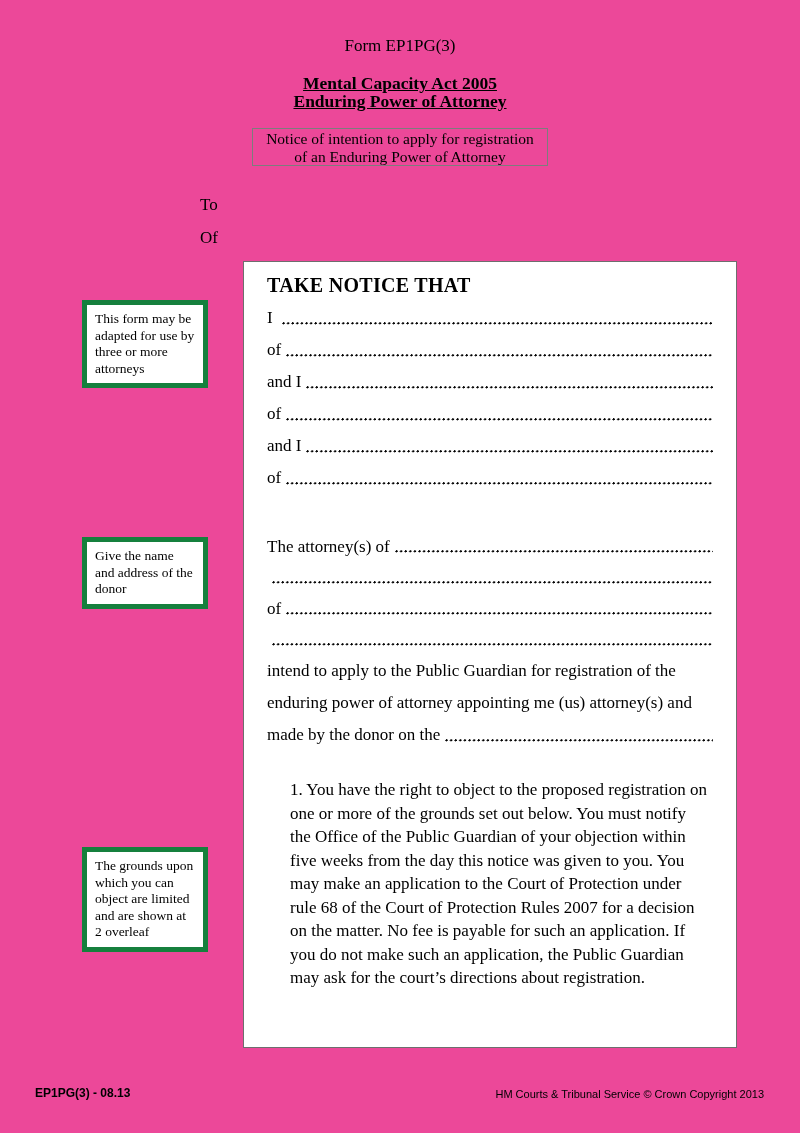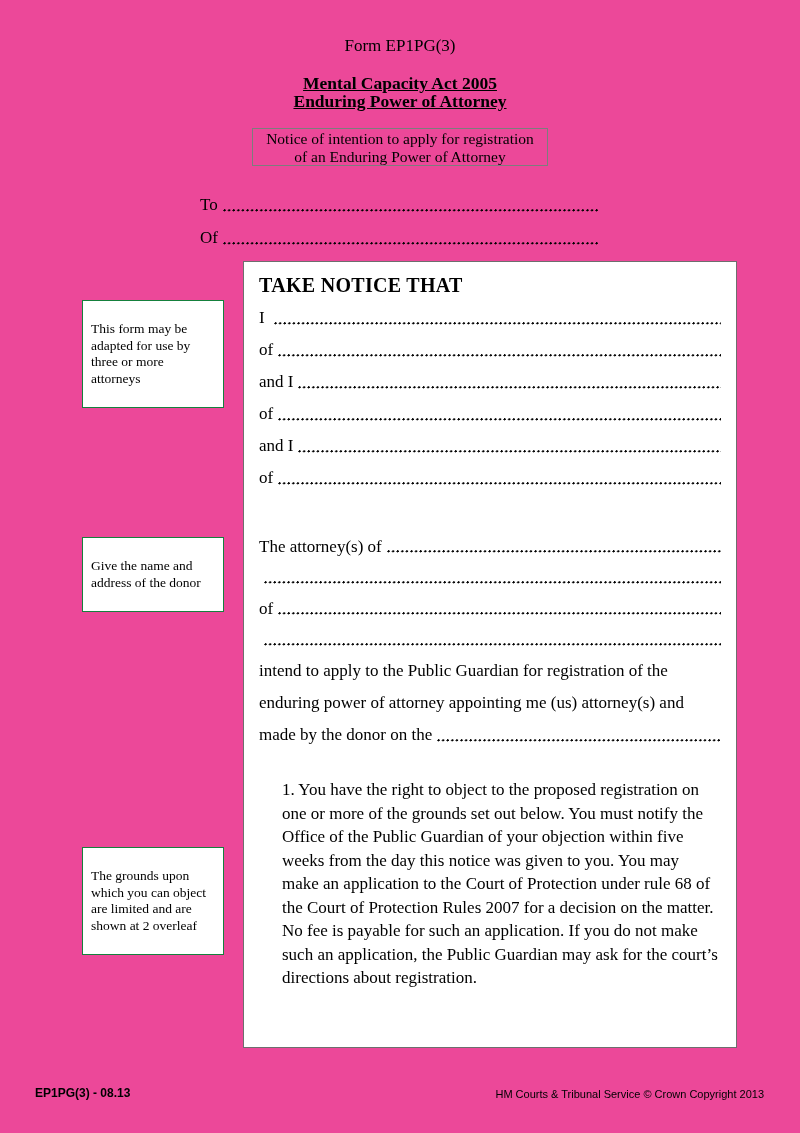--- a/index.html
+++ b/index.html
@@ -8,35 +8,35 @@
     font-family:"Liberation Serif","DejaVu Serif",serif;overflow:hidden;
   }
   .center-text{position:absolute;left:0;width:100%;text-align:center;}
   .form-number{top:36px;font-size:17px;}
   .act-title{top:75px;font-weight:bold;font-size:17.5px;line-height:17.5px;text-decoration:underline;}
   .notice-box{
     position:absolute;left:252px;top:128px;width:296px;height:38px;
     border:1px solid #7d7d7d;box-sizing:border-box;text-align:center;
     font-size:15.5px;line-height:17.5px;padding-top:1px;
   }
-  .addr-row{position:absolute;left:200px;width:398px;height:33px;display:flex;line-height:33px;font-size:17px;}
+  .addr-row{position:absolute;left:200px;width:398px;height:33px;display:flex;line-height:33px;font-size:17px;flex-direction:column;}
   #to-row{top:188px;} #of-row{top:221px;}
   .leader{
     flex:1;margin:0 0 9px 5px;
     background-image:radial-gradient(circle at 1.6px 1.6px,#000 1.05px,transparent 1.4px);
     background-size:4.6px 3.4px;background-repeat:repeat-x;background-position:left bottom;
   }
   .side-note{
-    position:absolute;left:82px;width:142px;border:1px solid #15803d;
-    box-sizing:border-box;font-size:13.5px;line-height:16.5px;padding:20px 8px;background:#fff;
+    position:absolute;left:82px;width:126px;border:5px solid #15803d;
+    box-sizing:border-box;font-size:13.5px;line-height:16.5px;padding:6px 8px;background:#fff;
   }
   #side-note-1{top:300px;} #side-note-2{top:537px;} #side-note-3{top:847px;}
   .main-box{
     position:absolute;left:243px;top:261px;width:494px;height:787px;
-    border:1px solid #6e6e6e;box-sizing:border-box;padding:10px 15px;background:#fff;
+    border:1px solid #6e6e6e;box-sizing:border-box;padding:10px 23px;background:#fff;
   }
   .take-notice{font-size:20px;font-weight:bold;margin:0 0 4px 0;line-height:26px;letter-spacing:.3px;}
   .fill-row{display:flex;height:32px;line-height:32px;font-size:17px;}
   .fill-row.h31{height:31px;line-height:31px;}
   .lbl{white-space:pre;}
   .spacer-a{height:37px;} .spacer-b{height:27px;}
   .intent-line{font-size:17px;line-height:32px;height:32px;white-space:nowrap;}
   .numbered{margin:0 2px 0 23px;font-size:17px;line-height:23.5px;}
   .footer-left{
     position:absolute;left:35px;top:1086px;font-family:"Liberation Sans",sans-serif;

